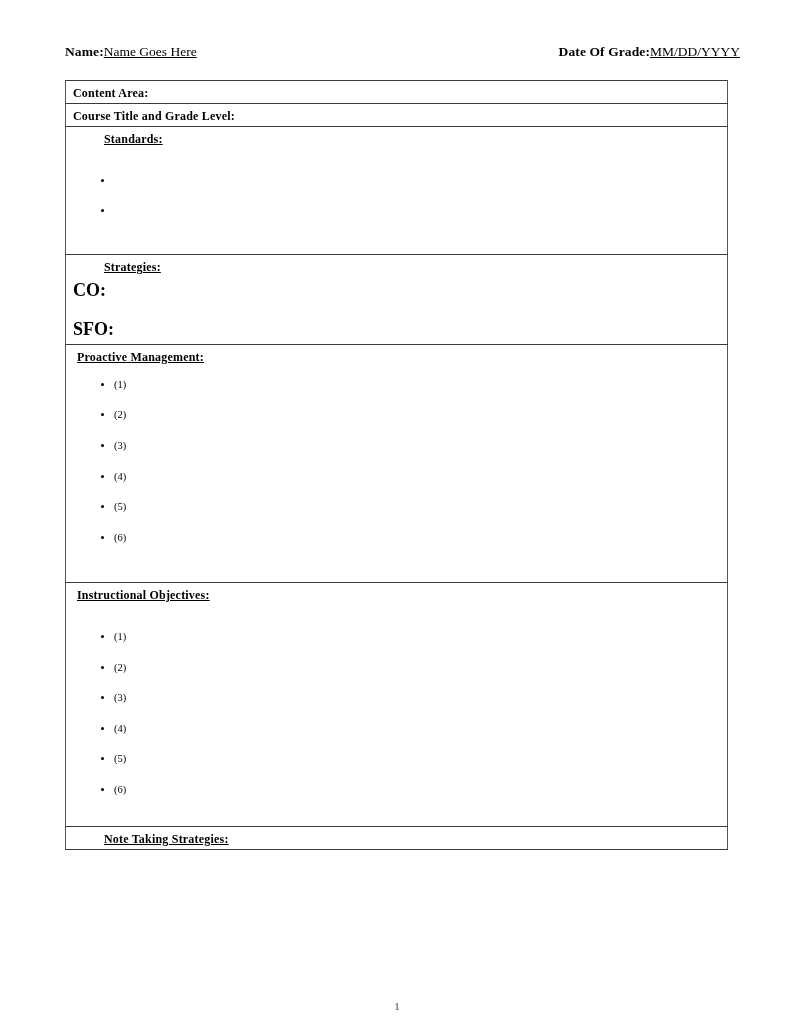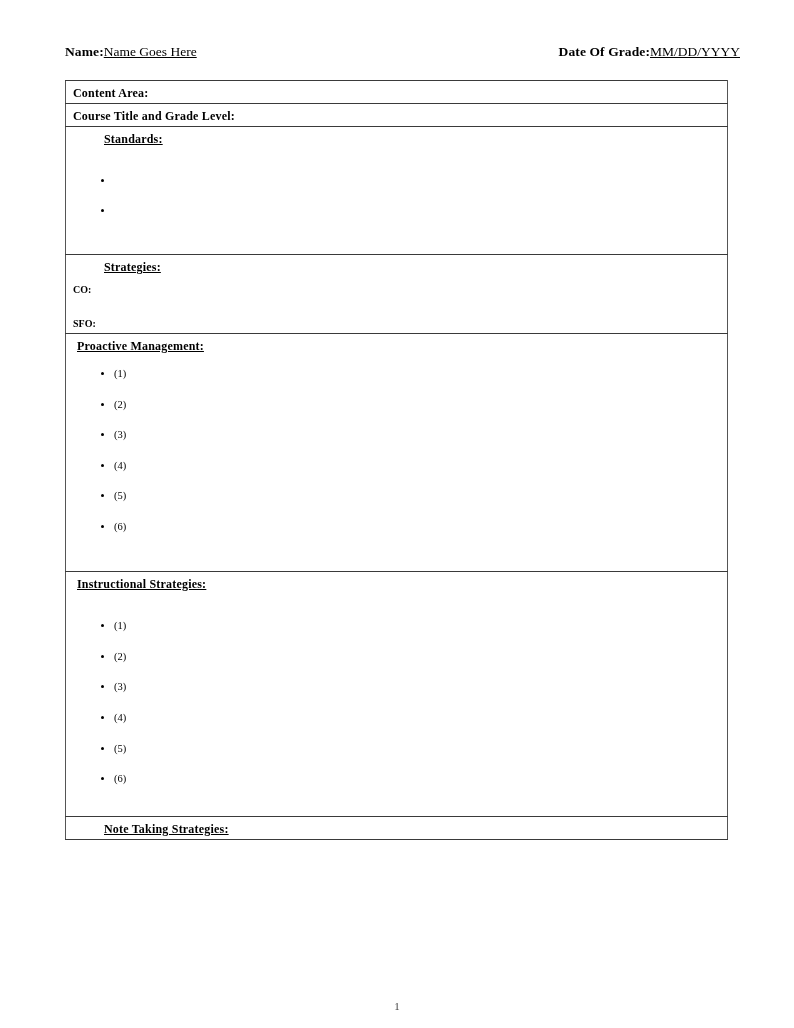--- a/index.html
+++ b/index.html
@@ -72,21 +72,21 @@
     font-size: 12px;
     letter-spacing: 0.2px;
     line-height: 1.25;
     display: inline-block;
   }
   .sec-title.u { text-decoration: underline; margin-left: 31px; }
   .sec-title.indent { margin-left: 4px; }
 
   .sub-title {
     font-weight: bold;
-    font-size: 10px;
+    font-size: 18px;
     line-height: 1.3;
     display: inline-block;
   }
 
   
   ul.bullets {
     margin: 0;
     padding: 0 0 0 48px;
     list-style: disc;
   }
@@ -192,21 +192,21 @@
             <li>(5)</li>
             <li>(6)</li>
           </ul>
           <div class="spacer-md"></div>
         </td>
       </tr>
 
       <tr>
         <td>
           <div class="cell-pad">
-            <span class="sec-title u indent">Instructional Strategies:</span>
+            <span class="sec-title u indent">Instructional Objectives:</span>
           </div>
           <div class="spacer-lg"></div>
           <ul class="bullets tight">
             <li>(1)</li>
             <li>(2)</li>
             <li>(3)</li>
             <li>(4)</li>
             <li>(5)</li>
             <li>(6)</li>
           </ul>

